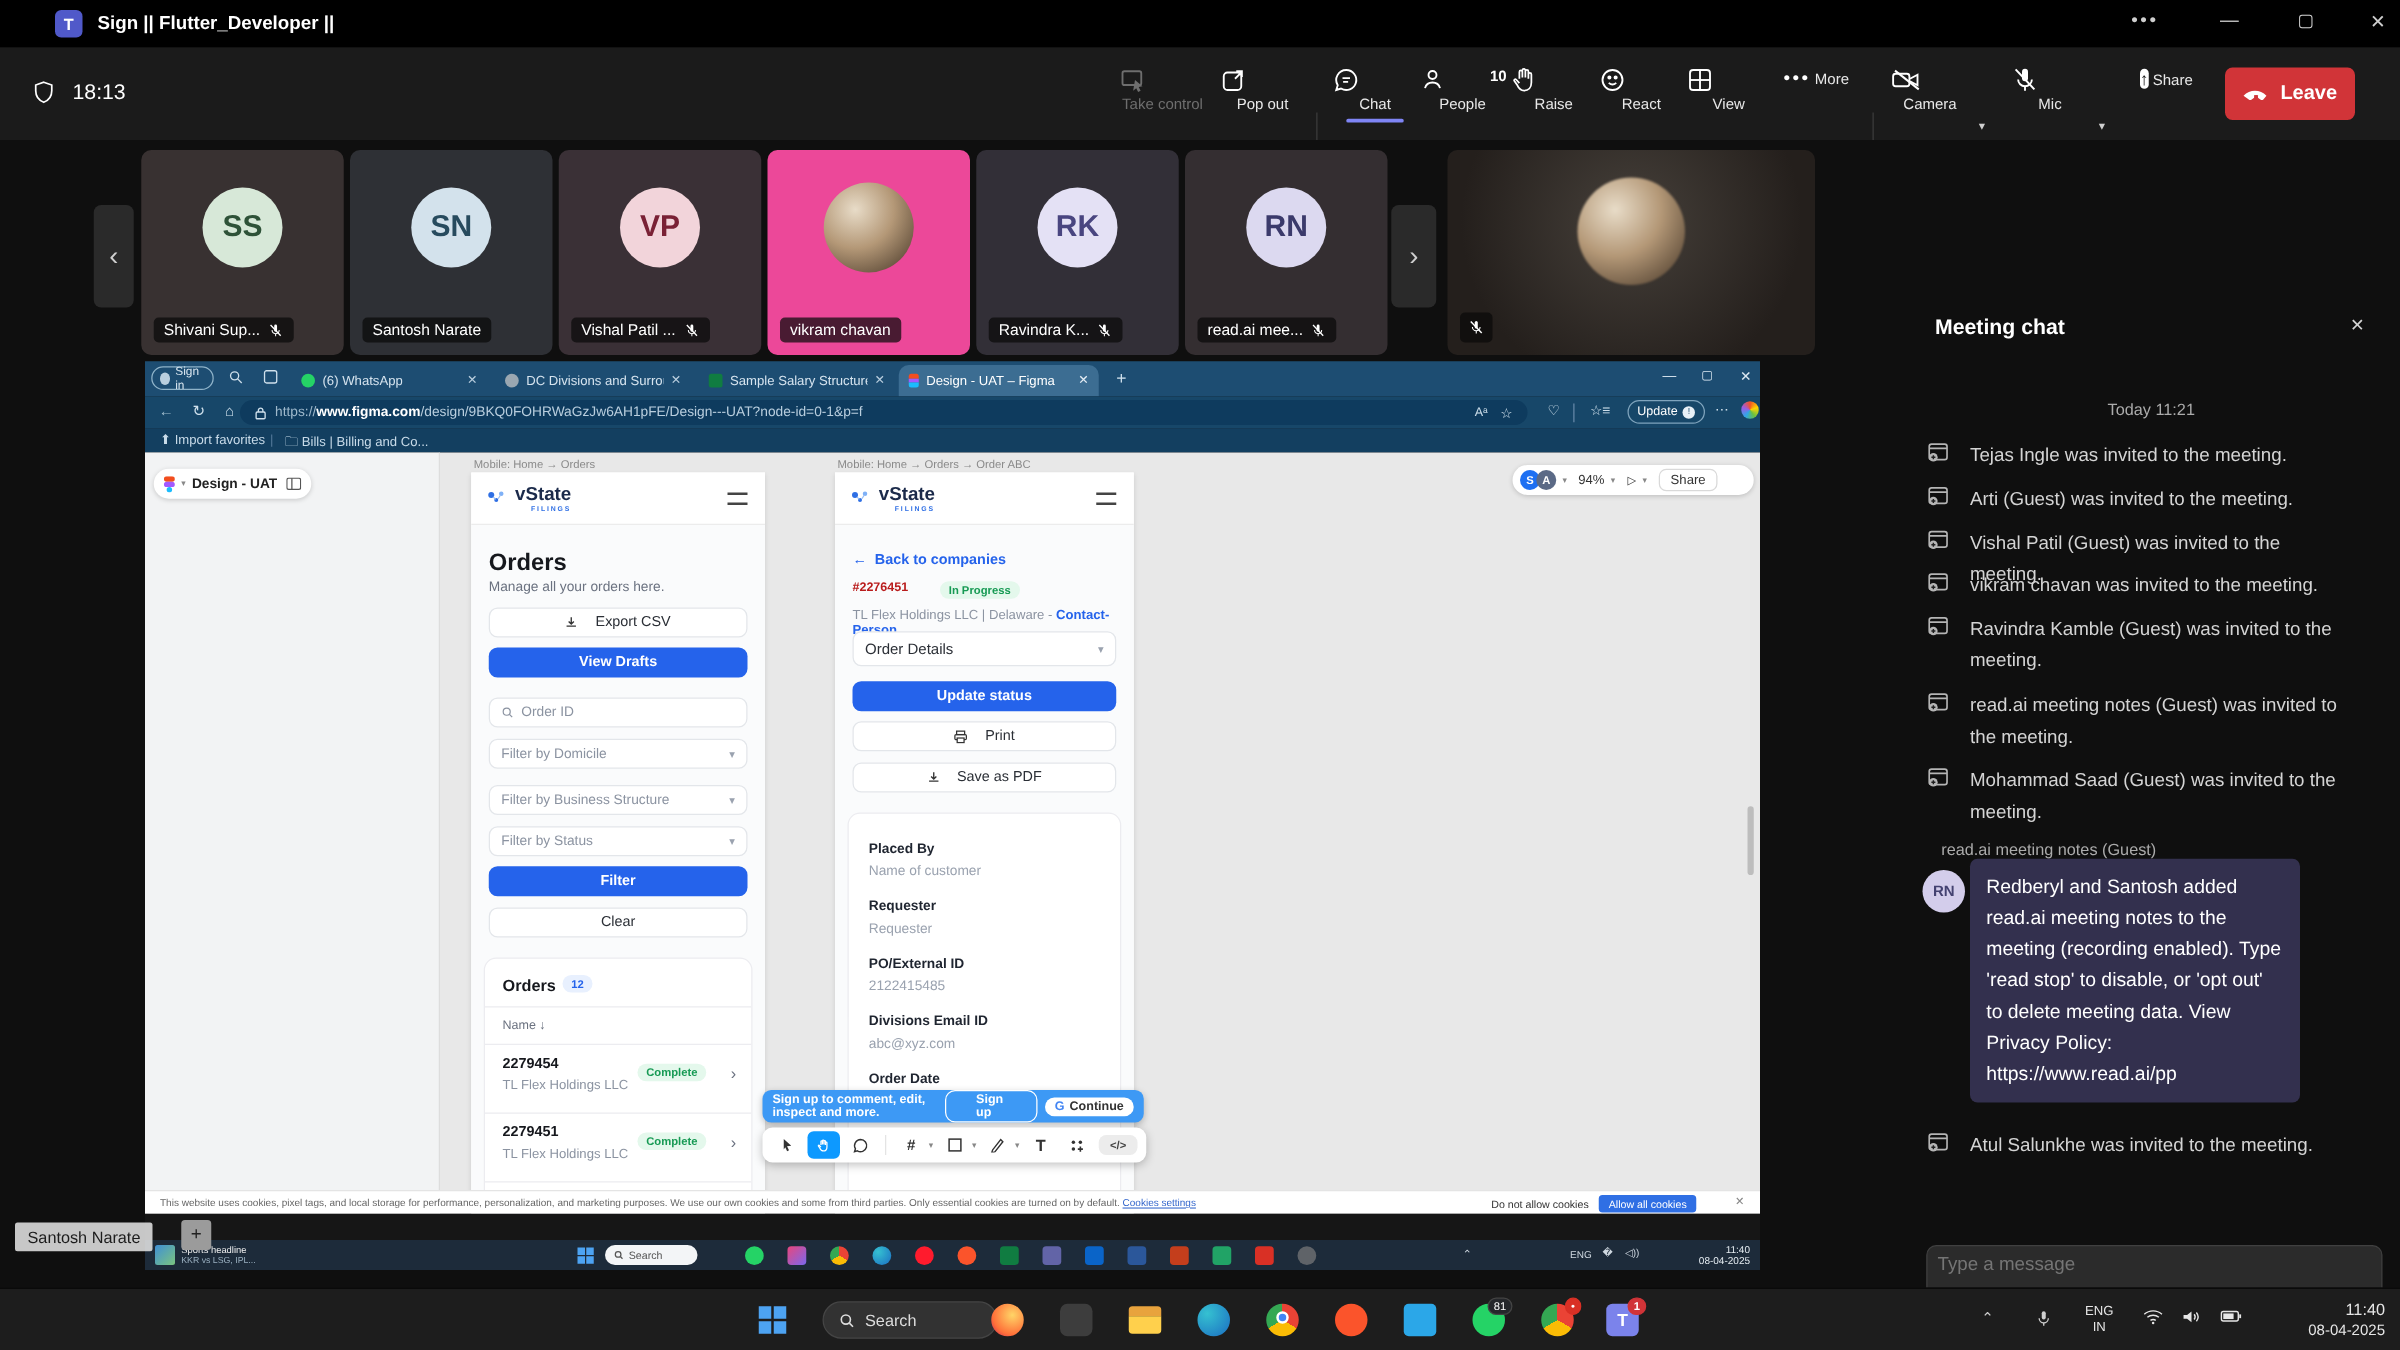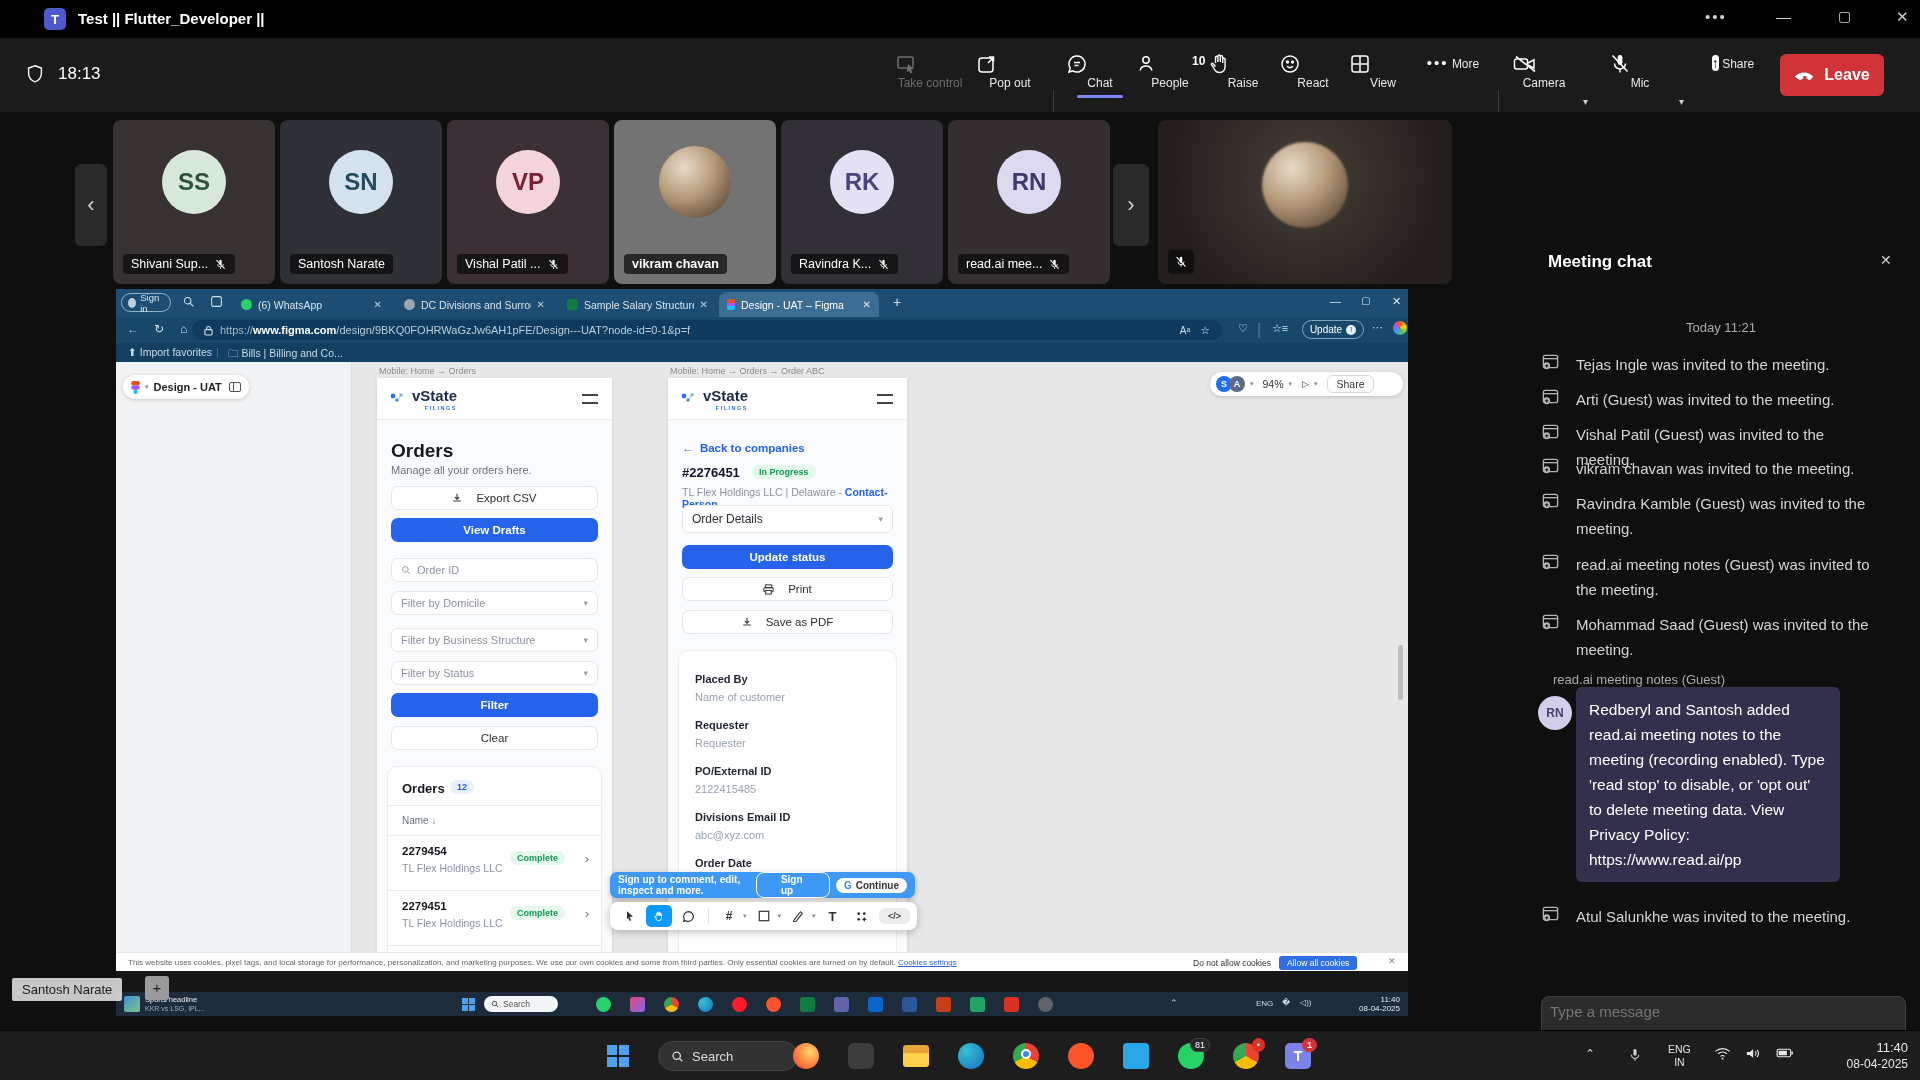--- a/index.html
+++ b/index.html
@@ -84,21 +84,21 @@
   .winlogo { display:grid; grid-template-columns:10px 10px; grid-template-rows:10px 10px; gap:2px; }
   .winlogo span { background:#4da3f2; }
 </style>
 </head>
 <body>
 
 <div id="root">
 
   <div class="abs" id="titlebar">
     <div class="abs" style="left:44px;top:8px;width:22px;height:22px;background:#5059c9;border-radius:5px;color:#fff;font-size:13px;font-weight:700;display:flex;align-items:center;justify-content:center;">T</div>
-    <div class="abs" style="left:78px;top:10px;font-size:15px;font-weight:600;">Test || Flutter_Developer ||</div>
+    <div class="abs" style="left:78px;top:10px;font-size:15px;font-weight:600;">Sign || Flutter_Developer ||</div>
     <div class="abs" style="left:1705px;top:8px;color:#cfcfcf;font-size:15px;letter-spacing:2px;">•••</div>
     <div class="abs" style="left:1776px;top:8px;color:#cfcfcf;font-size:15px;">—</div>
     <div class="abs" style="left:1838px;top:8px;color:#cfcfcf;font-size:14px;">▢</div>
     <div class="abs" style="left:1896px;top:8px;color:#cfcfcf;font-size:15px;">✕</div>
   </div>
 
   <div class="abs" id="callbar">
     <span class="abs" style="left:24px;top:24px;">
       <svg width="22" height="24" viewBox="0 0 24 24" fill="none" stroke="#fff" stroke-width="1.5">
           <path d="M12 3l7 2.5v5c0 5-3 8.5-7 10-4-1.5-7-5-7-10v-5z"></path>
@@ -232,21 +232,21 @@
         <span>
             <svg width="13" height="13" viewBox="0 0 16 16">
               <rect x="6.6" y="2" width="2.8" height="7" rx="1.4" fill="#fff"></rect>
               <path d="M4.5 7.5a3.5 3.5 0 0 0 7 0" stroke="#fff" fill="none"></path>
               <line x1="8" y1="11" x2="8" y2="13.5" stroke="#fff"></line>
               <line x1="3" y1="2.5" x2="13" y2="13" stroke="#fff" stroke-width="1.3"></line>
             </svg>
           </span>
       </div>
     </div>
-    <div class="abs tile" style="left:614px;background:#737373;font-weight:bold;">
+    <div class="abs tile" style="left:614px;background:#ec4899;">
       <div class="photoav"></div>
       <div class="plabel">
           <span>vikram chavan</span>
         </div>
     </div>
     <div class="abs tile" style="left:781px;background:#322f37;">
       <div class="pav" style="background:#e4e1f5;color:#494580;">RK</div>
       <div class="plabel">
           <span>Ravindra K...</span>
         <span>
@@ -485,21 +485,21 @@
                   <circle cx="12" cy="4" r="1.8" fill="#7fb1f7"></circle>
                   <circle cx="8" cy="9" r="1.6" fill="#2f6fe4"></circle>
                   <path d="M5.5 6.5l2 2M9.5 8l2-3" stroke="#9cc0f5" stroke-width="1"></path>
                 </svg>
               <span><b class="t1">vState</b><span class="t2">FILINGS</span></span>
             </div>
             <div class="abs burger" style="right:14px;top:16px;"></div>
           </div>
           <div class="mbody">
             <div class="abs" style="left:14px;top:22px;font-size:11.5px;font-weight:700;color:#2563eb;"><span>←</span>&nbsp; <span>Back to companies</span></div>
-            <b class="abs" style="left:14px;top:45px;font-size:13px;color:#0f172a;">#2276451</b>
+            <b class="abs" style="left:14px;top:45px;font-size:10px;color:#b91c1c;">#2276451</b>
             <span class="abs badge-green" style="left:84px;top:45px;">In Progress</span>
             <span class="abs" style="left:14px;top:66px;font-size:10.5px;color:#8b93a1;"><span>TL Flex Holdings LLC | Delaware -</span> <span style="color:#2563eb;font-weight:600;">Contact-Person</span></span>
             <div class="minput" style="top:85px;height:28px;color:#2b2f36;font-size:12px;">
                 <span>Order Details</span>
                 <span class="chev">▾</span>
               </div>
             <div class="mbtn blue" style="top:125px;">
                 <span>Update status</span>
               </div>
             <div class="mbtn white" style="top:157px;">

